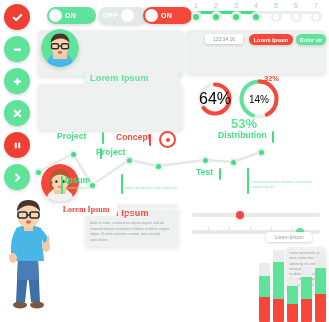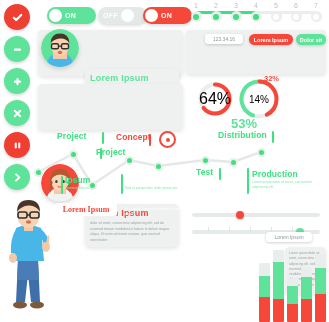--- a/index.html
+++ b/index.html
@@ -325,21 +325,20 @@
     <div class="abs tl-label g" style="left:168px;top:39px;">Test</div>
 
     <div class="tl-bar" style="left:33px;top:48px;height:18px;"></div>
     <div class="abs tl-label g" style="left:37px;top:47px;">Ipsum</div>
     <div class="abs tl-sub" style="left:37px;top:58px;">Lorem ipsum dolor</div>
 
     <div class="tl-bar" style="left:93px;top:46px;height:20px;"></div>
     <div class="abs tl-sub" style="left:97px;top:58px;">Sed ut perspiciatis unde omnis iste</div>
 
     <div class="tl-bar" style="left:219px;top:40px;height:26px;"></div>
-    <div class="abs tl-label g" style="left:224px;top:41px;">Production</div>
     <div class="abs tl-sub" style="left:224px;top:52px;width:76px;white-space:normal;">Lorem ipsum dolor sit amet, consectetur adipisicing elit</div>
   </div>
 
   <div class="abs" style="left:2px;top:198px;width:54px;height:124px;">
     <svg width="54" height="124" viewBox="0 0 54 124">
 
       <path d="M16 62 h20 l2 42 h-9 l-3 -28 -3 28 h-9 Z" fill="#3f6fa8"></path>
       <path d="M16 62 h20 l1 20 h-22 Z" fill="#4a7cb8"></path>
 
       <ellipse cx="18" cy="107" rx="7" ry="3.4" fill="#7b5a3c"></ellipse>

